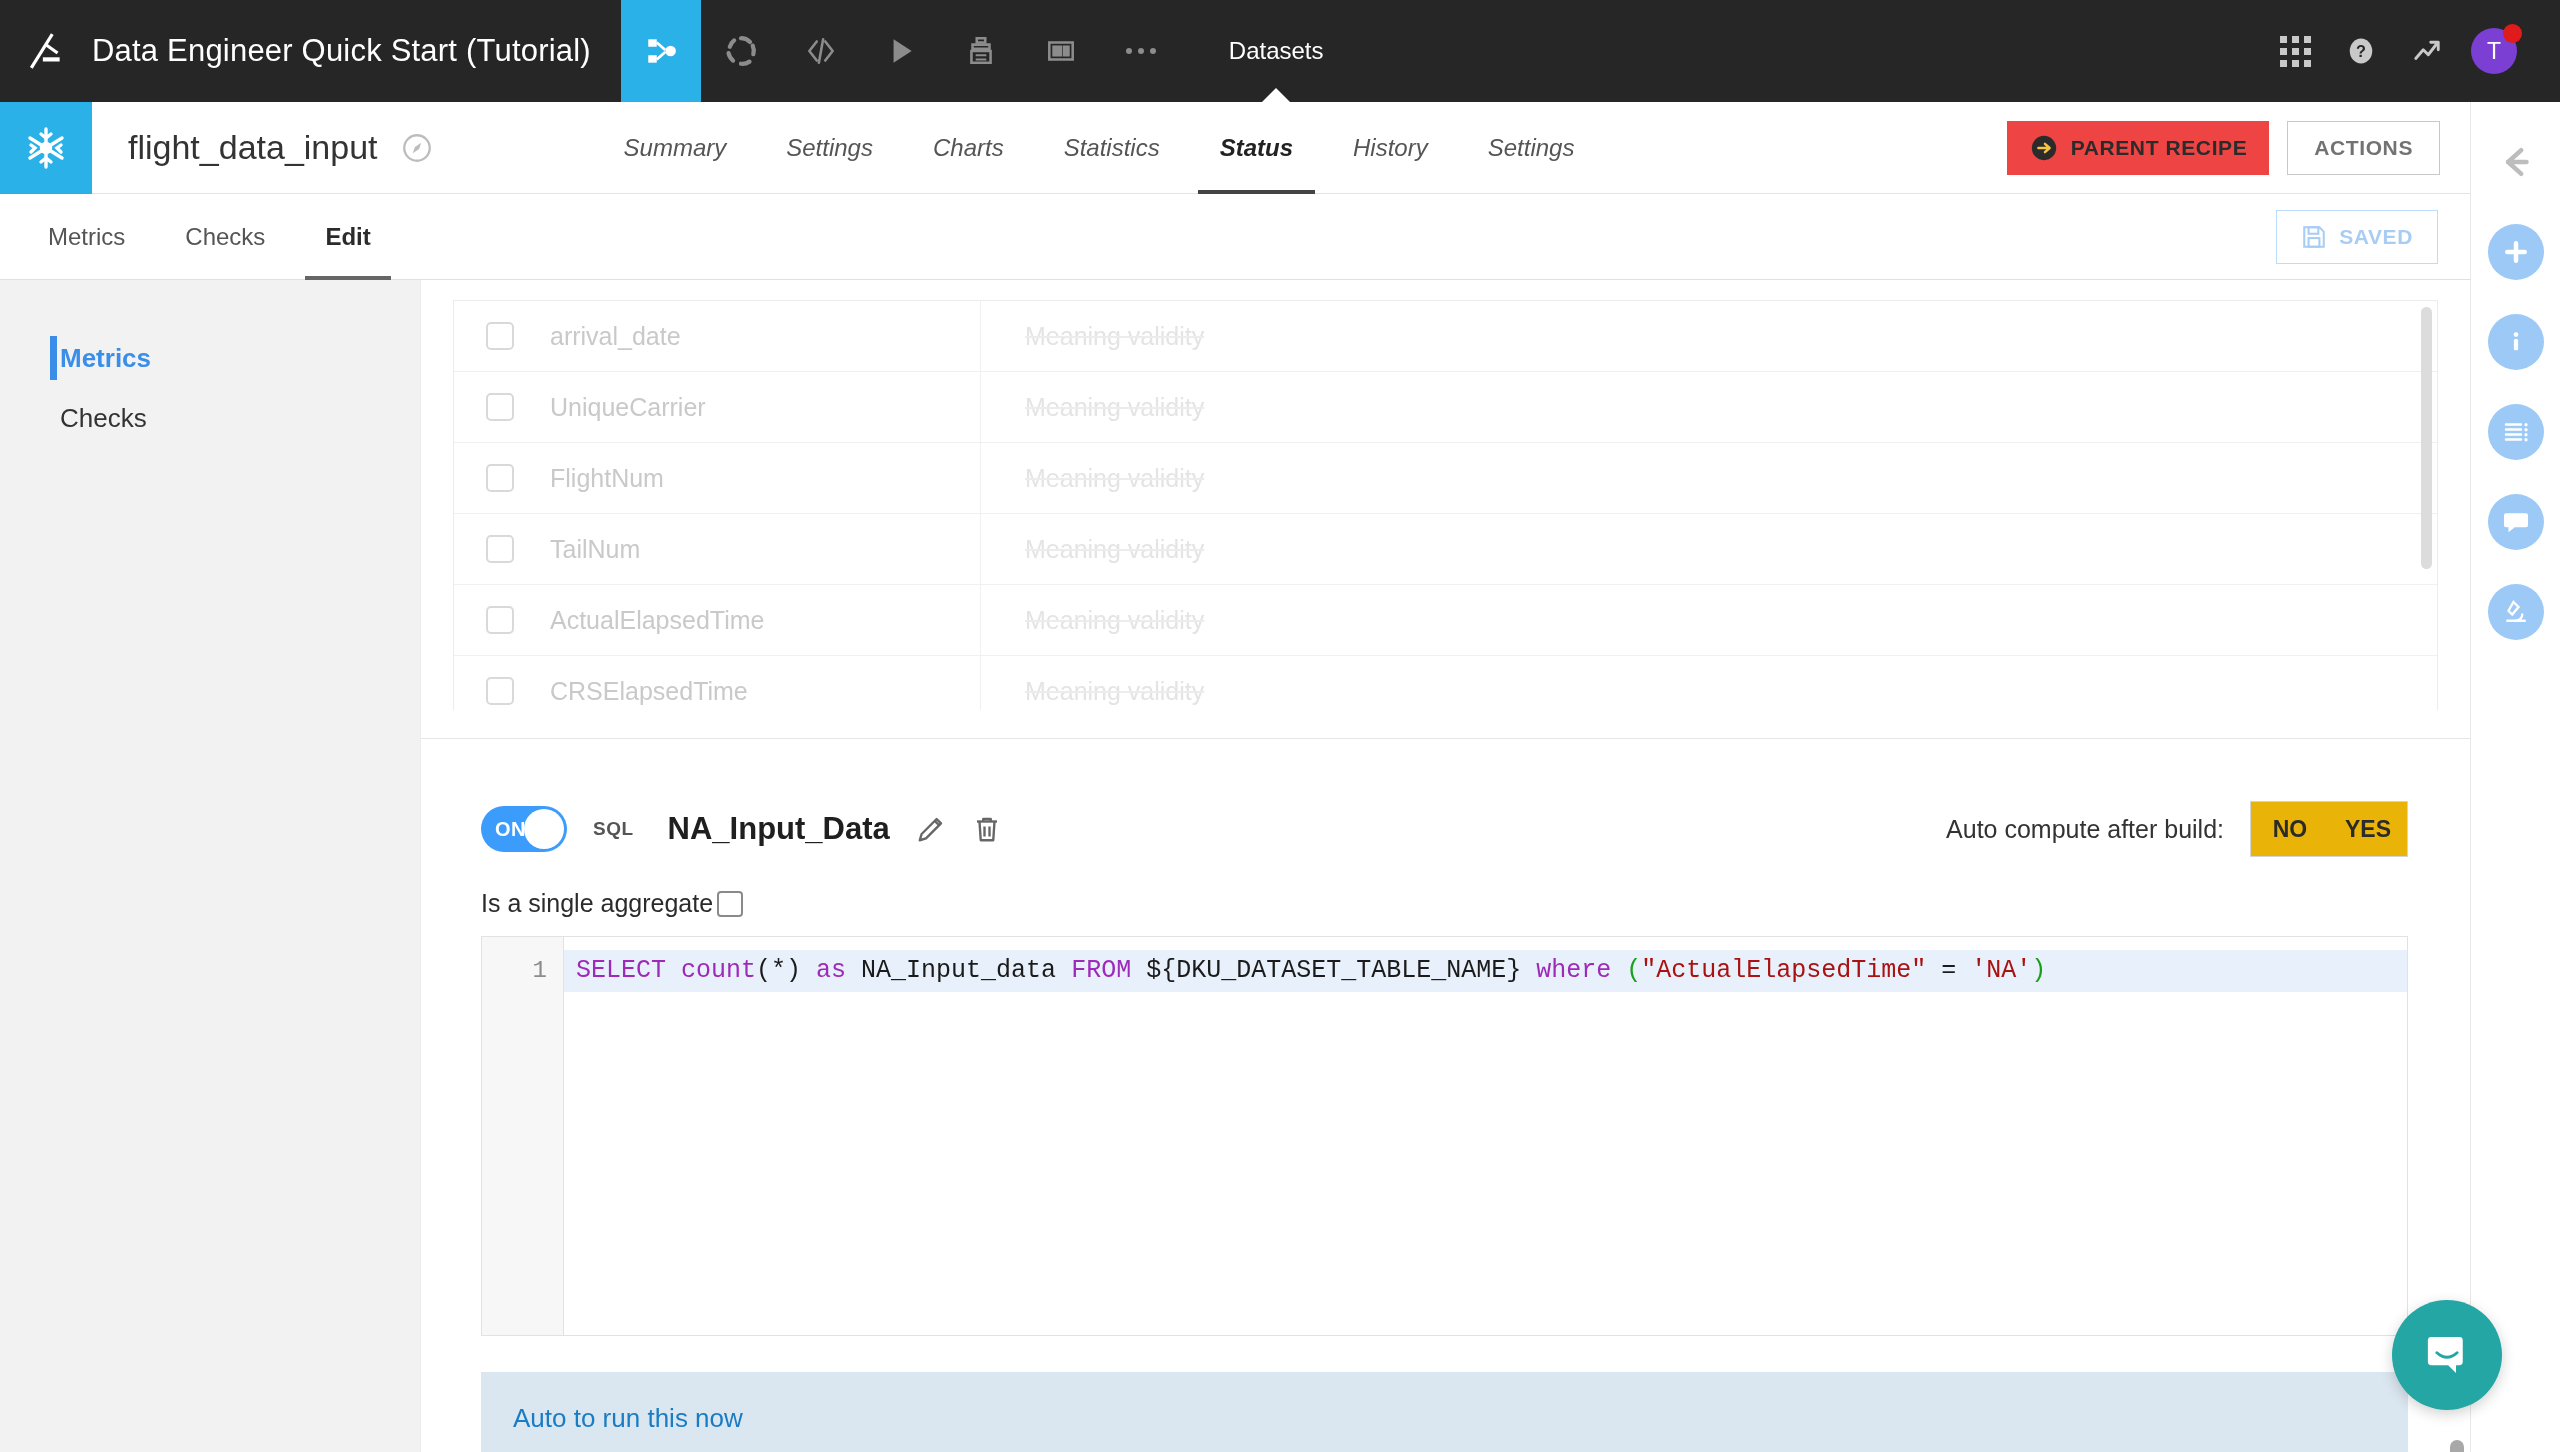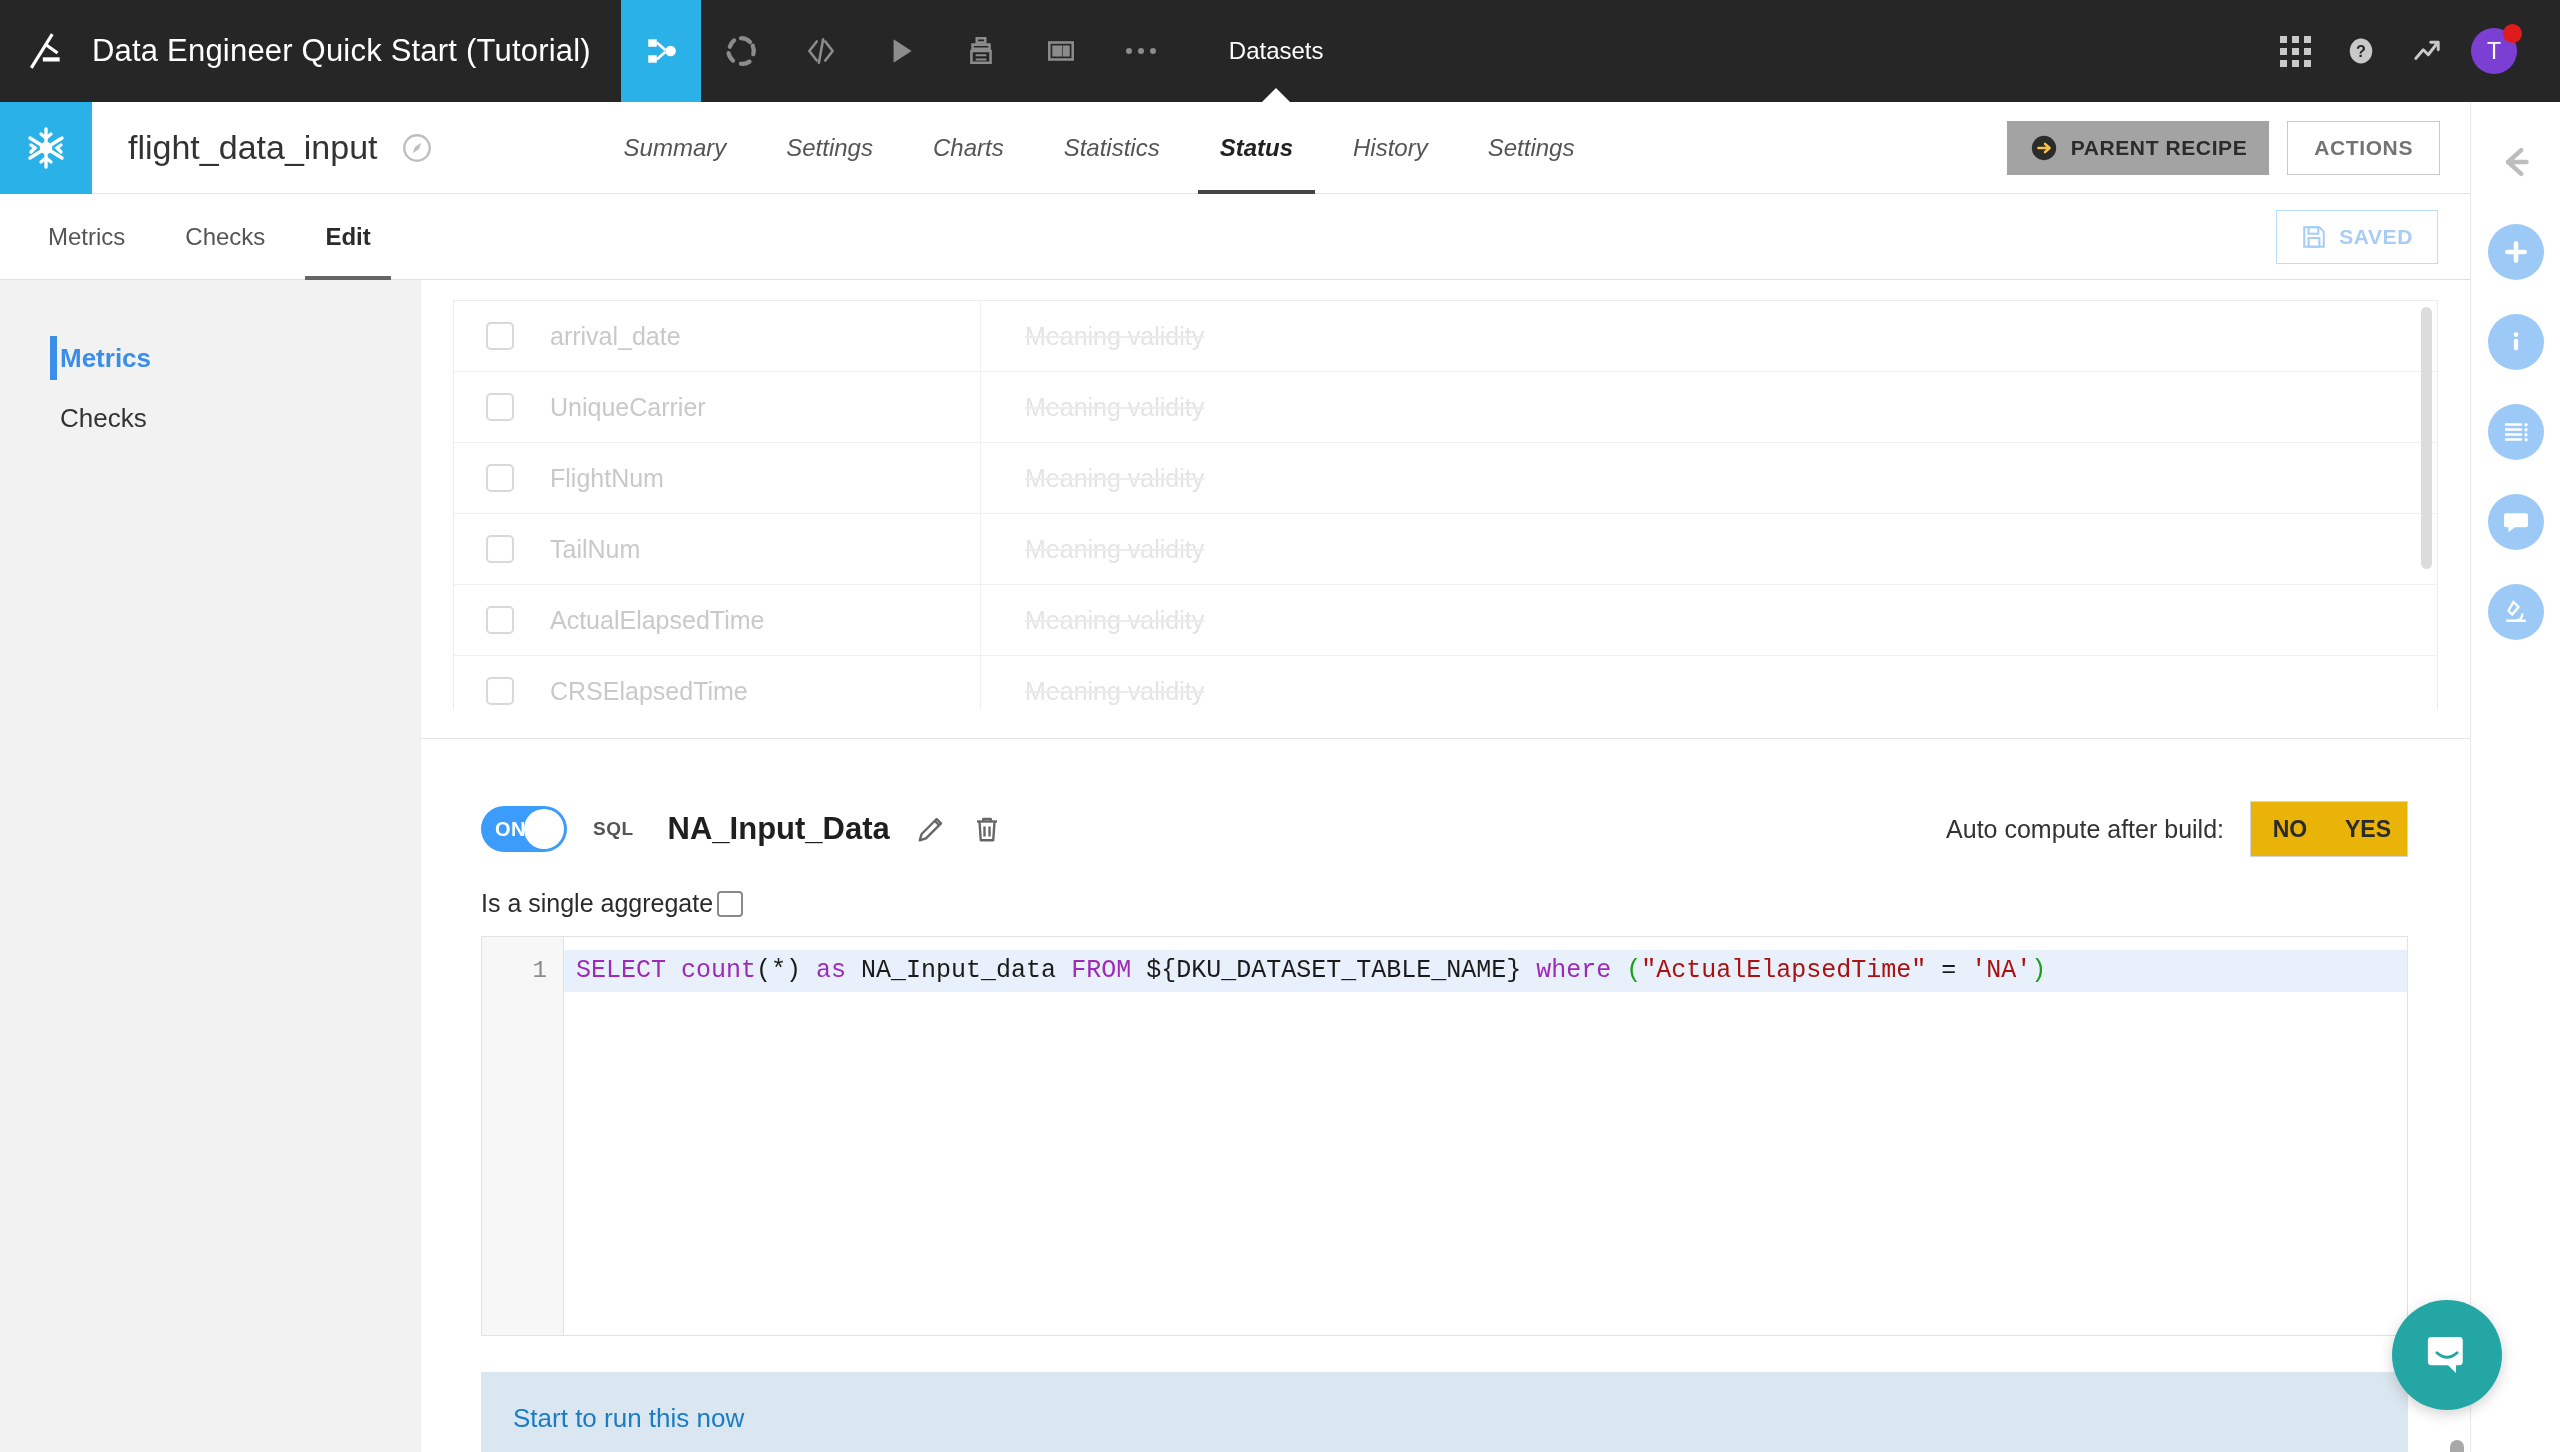--- a/index.html
+++ b/index.html
@@ -118,21 +118,21 @@
     padding: 0 30px; font-size: 24px; color: #555555;
     position: relative; cursor: pointer; white-space: nowrap;
   }
   .ds-tab.active { color: #222222; font-weight: bold; }
   .ds-tab.active::after {
     content: ""; position: absolute; bottom: 0; left: 8px; right: 8px;
     height: 4px; background: #444444;
   }
   .ds-actions { margin-left: auto; display: flex; align-items: center; padding-right: 30px; gap: 18px; }
   .btn-parent {
-    background: #a3a3a3; color: #2b2b2b;
+    background: #ef4444; color: #2b2b2b;
     height: 54px; padding: 0 22px; display: flex; align-items: center;
     font-size: 21px; font-weight: bold; letter-spacing: .6px;
     border: none; cursor: pointer; gap: 12px; white-space: nowrap;
   }
   .btn-parent svg { width: 30px; height: 30px; flex: none; }
   .btn-actions {
     background: #ffffff; border: 1px solid #c9c9c9; color: #737373;
     height: 54px; padding: 0 26px; display: flex; align-items: center;
     font-size: 21px; font-weight: bold; letter-spacing: .6px;
     cursor: pointer; white-space: nowrap;
@@ -612,21 +612,21 @@
       <div class="editor">
         <div class="gutter">
           <div class="gutter-num">1</div>
         </div>
         <div class="code-area">
           <div class="code-line"><span class="kw">SELECT</span><span class="pl"> </span><span class="fn">count</span><span class="pl">(*) </span><span class="kw">as</span><span class="pl"> NA_Input_data </span><span class="kw">FROM</span><span class="pl"> ${DKU_DATASET_TABLE_NAME} </span><span class="kw">where</span><span class="pl"> </span><span class="par">(</span><span class="str">"ActualElapsedTime"</span><span class="pl"> = </span><span class="str">'NA'</span><span class="par">)</span></div>
         </div>
       </div>
 
       <div class="run-bar">
-        <span>Start to run this now</span>
+        <span>Auto to run this now</span>
       </div>
     </div>
 
     <div class="page-scroll"></div>
   </div>
 </div>
 
 <div class="right-rail">
   <div class="rr-btn rr-back">
     <svg viewBox="0 0 32 32" fill="none" stroke="currentColor" stroke-width="3.4" stroke-linecap="round" stroke-linejoin="round">

